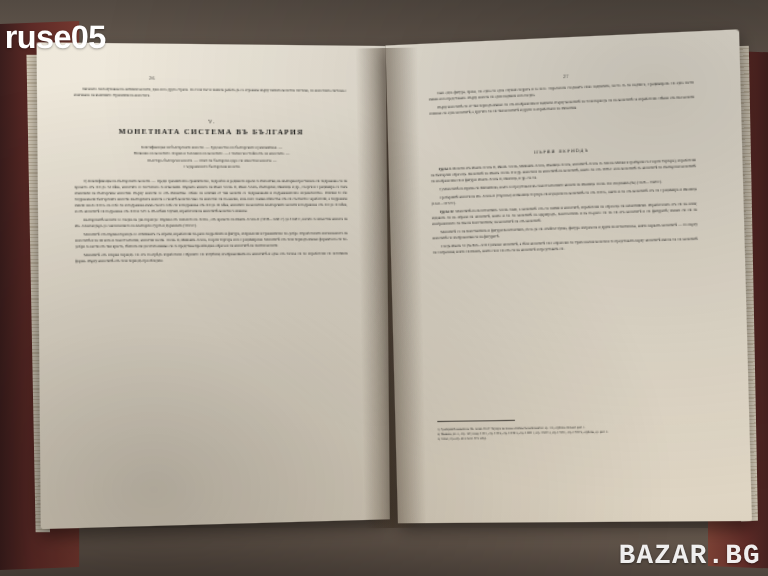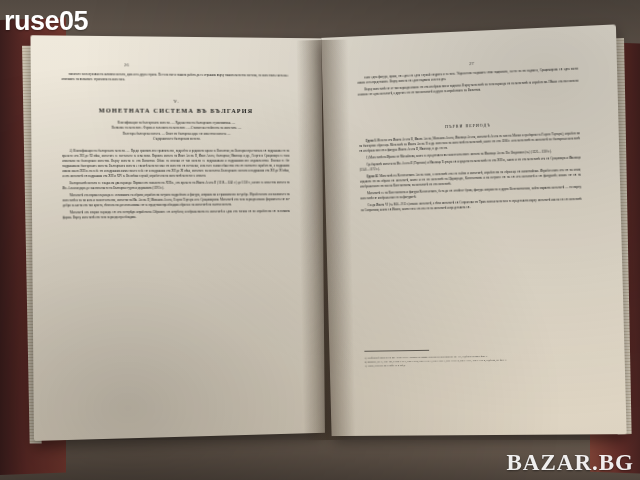--- a/index.html
+++ b/index.html
@@ -4,21 +4,21 @@
 <style>
   html,body{margin:0;padding:0;}
   body{
     width:640px;height:480px;overflow:hidden;
     background:#6d5f55;
     font-family:"Liberation Serif", serif;
     position:relative;
   }
   
   #wm-top{
-    position:absolute;left:4px;top:6px;
+    position:absolute;left:4px;top:16px;
     font-family:"Liberation Sans", sans-serif;
     font-size:27px;font-weight:700;color:#ffffff;
     letter-spacing:-0.5px;
     text-shadow:0 1px 2px rgba(0,0,0,.35);
     z-index:40;
   }
   
   #photo{
     position:absolute;inset:0;
     background:
@@ -116,21 +116,21 @@
   .sub{
     font-size:3.2px;text-align:center;line-height:1.7;color:#23231f;
   }
   .para{margin:0 0 2px 0;text-indent:7px;}
   .foot{
     font-size:2.5px;line-height:1.6;text-align:justify;color:#2a2a26;
   }
   
   #wm-bottom{
     position:absolute;right:6px;bottom:4px;
-    font-family:Liberation Serif, serif;
+    font-family:Liberation Mono, monospace;
     font-size:23px;font-weight:700;color:rgba(255,255,255,.92);
     letter-spacing:1px;
     text-shadow:0 1px 2px rgba(0,0,0,.45);
     z-index:40;
   }
   
   #grain{
     position:absolute;inset:0;pointer-events:none;
     background:
       radial-gradient(ellipse at 20% 85%, rgba(0,0,0,.22), rgba(0,0,0,0) 60%),

